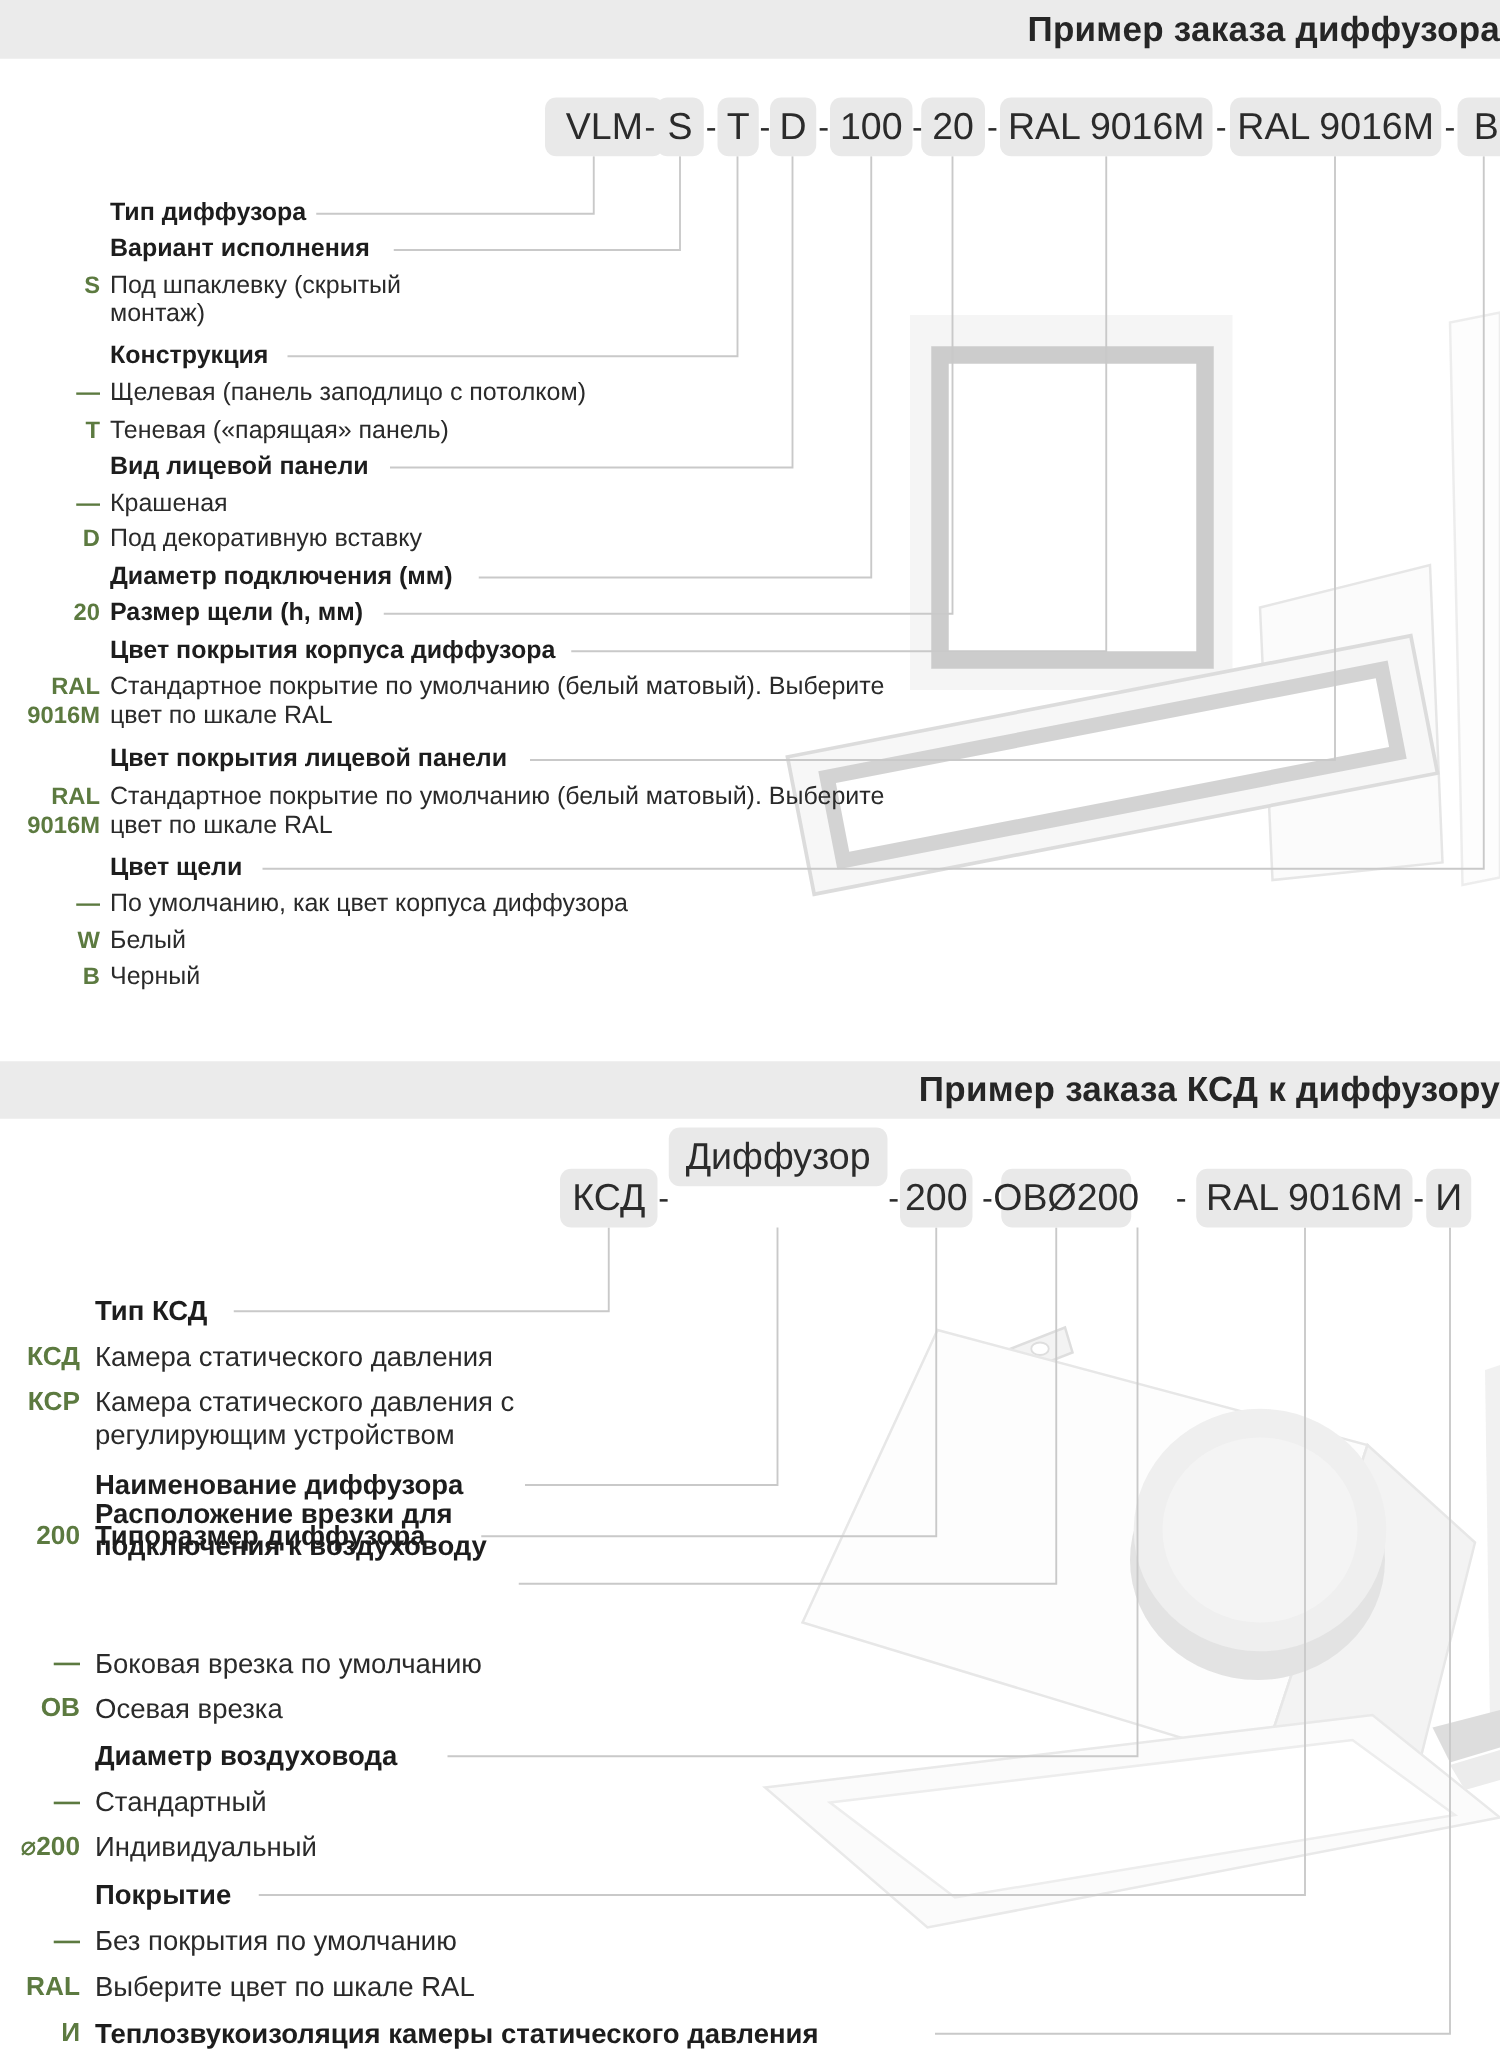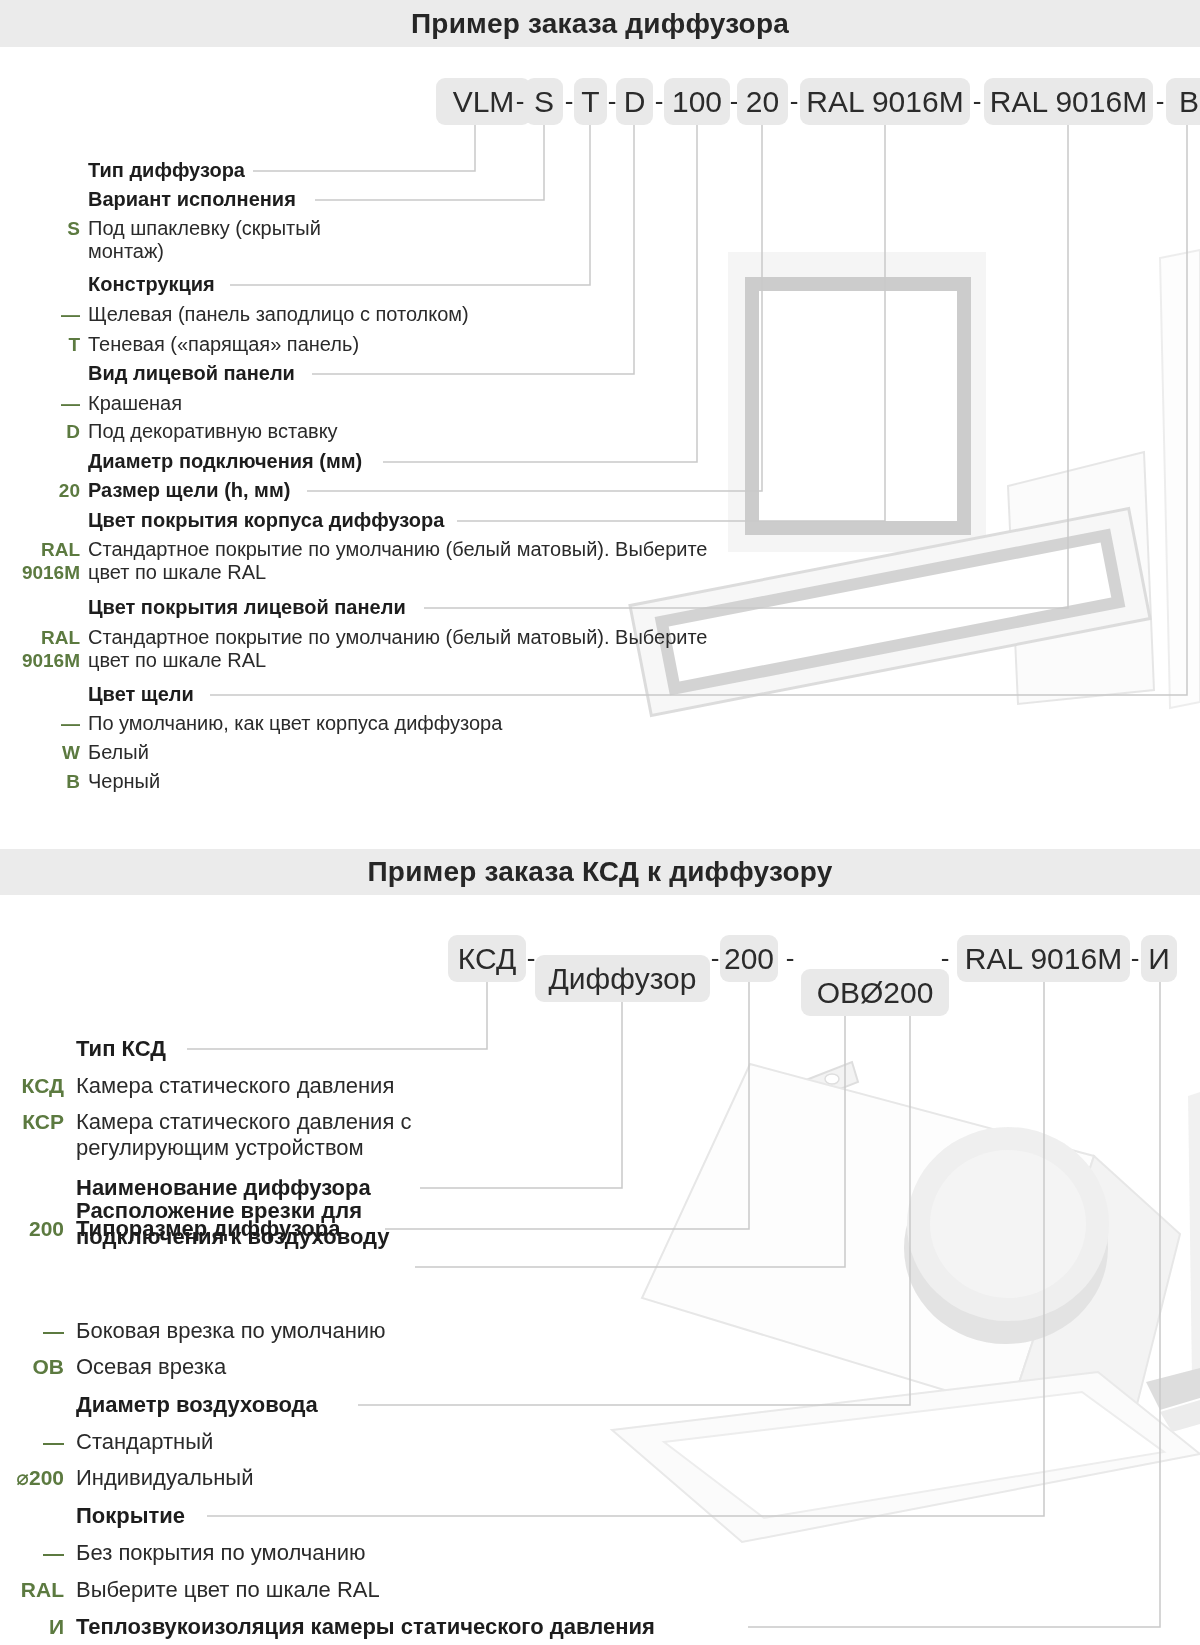--- a/index.html
+++ b/index.html
@@ -2,21 +2,21 @@
 <html lang="ru"><head>
 <meta charset="utf-8">
 <style>
   html,body{margin:0;padding:0;background:#ffffff;}
   .page{
     position:relative;width:1200px;height:1645px;overflow:hidden;background:#ffffff;
     font-family:"Liberation Sans","DejaVu Sans",sans-serif;color:#2a2a2a;
   }
   .band{
     position:absolute;left:0;width:1200px;background:#ebebeb;
-    display:flex;align-items:center;justify-content:center;
+    display:flex;align-items:center;justify-content:flex-end;
     font-size:28px;font-weight:600;color:#262626;letter-spacing:.2px;
   }
   svg.layer{position:absolute;left:0;top:0;pointer-events:none;}
   .codebox{
     position:absolute;height:47px;background:#e9e9e9;border-radius:9px;
     display:flex;align-items:center;justify-content:center;
     font-size:30px;color:#2b2b2b;white-space:nowrap;
   }
   .dash{
     position:absolute;height:47px;display:flex;align-items:center;
@@ -197,25 +197,25 @@
       <div class="text">Черный</div>
     </div>
 
   <div class="band" style="top:849px;height:46px">
     <span>Пример заказа КСД к диффузору</span>
   </div>
 
   <div>
     <div class="codebox" style="top:935px;left:448px;width:78px">КСД</div>
     <span class="dash" style="top:935px;left:531px">-</span>
-    <div class="codebox" style="top:955px;left:535px;width:175px">Диффузор</div>
+    <div class="codebox" style="top:902px;left:535px;width:175px">Диффузор</div>
     <span class="dash" style="top:935px;left:715px">-</span>
     <div class="codebox" style="top:935px;left:720px;width:58px">200</div>
     <span class="dash" style="top:935px;left:790px">-</span>
-    <div class="codebox" style="top:969px;left:801px;width:148px">ОВØ200</div>
+    <div class="codebox" style="top:935px;left:801px;width:104px">ОВØ200</div>
     <span class="dash" style="top:935px;left:945px">-</span>
     <div class="codebox" style="top:935px;left:957px;width:173px">RAL 9016M</div>
     <span class="dash" style="top:935px;left:1135px">-</span>
     <div class="codebox" style="top:935px;left:1141px;width:36px">И</div>
   </div>
 
   <div class="row s2 heading" style="top:1036px">
       <span class="code"></span>
       <div class="text">Тип КСД</div>
     </div>

